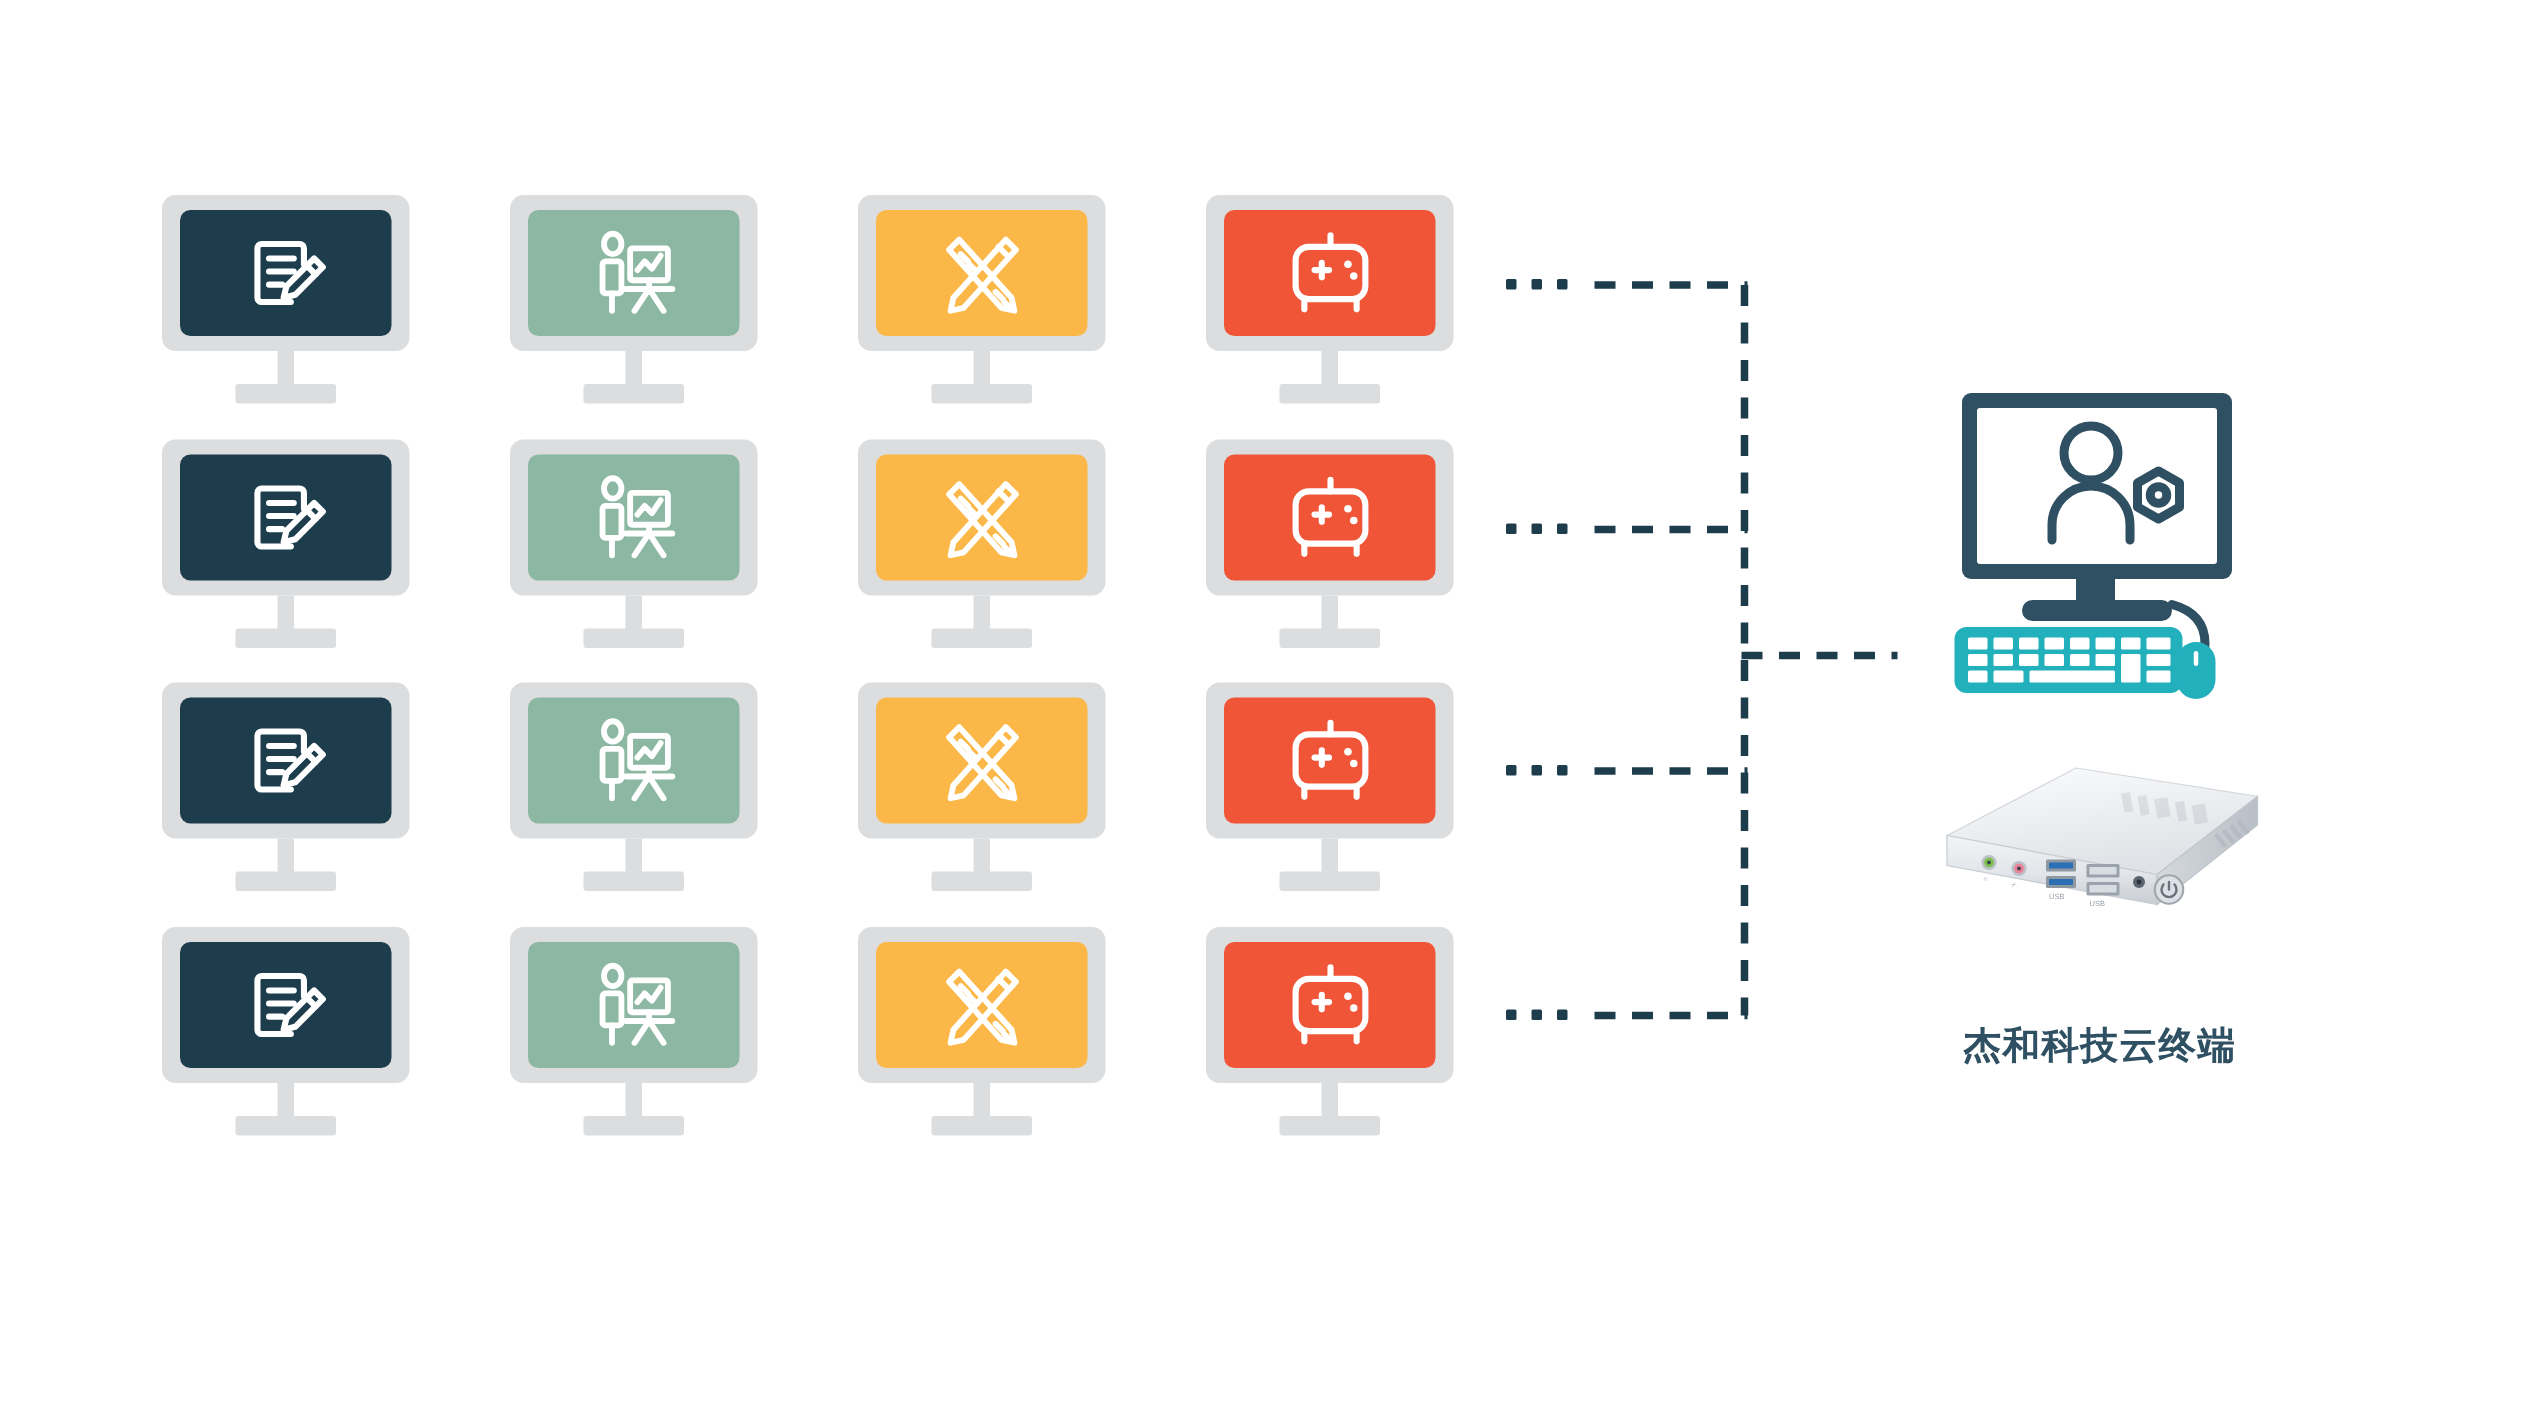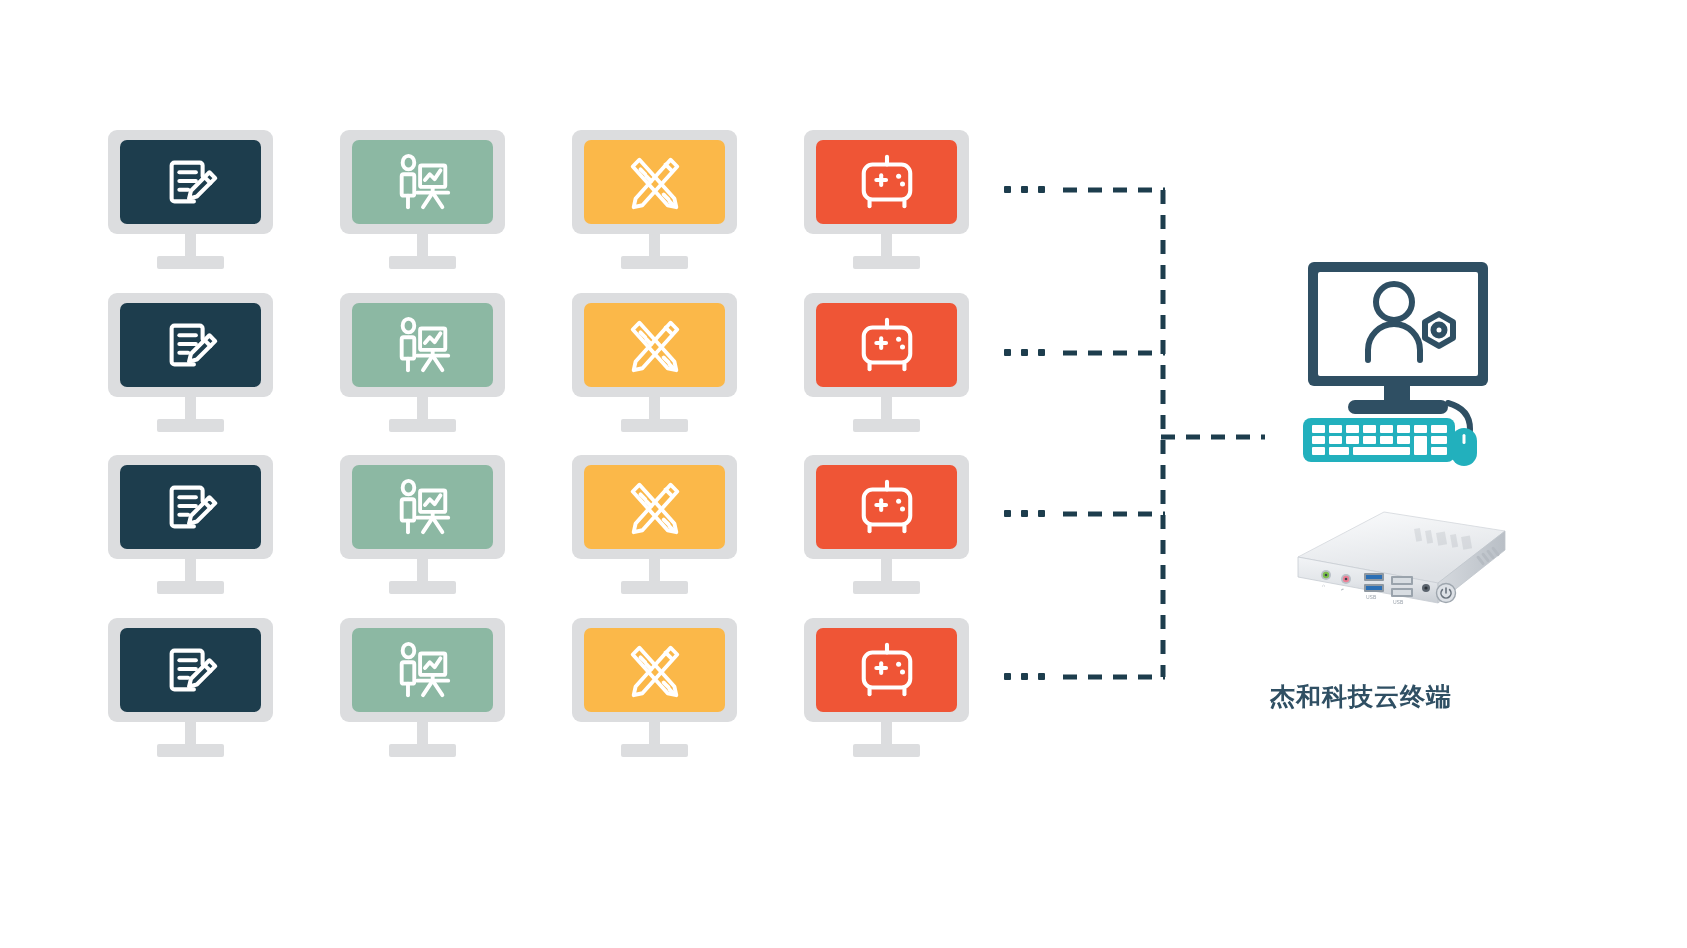--- a/index.html
+++ b/index.html
@@ -50,21 +50,21 @@
   }
 
   
   .net{position:absolute;left:0;top:0;width:1687px;height:948px;pointer-events:none;}
 
   
   .station{position:absolute;left:1270px;top:250px;width:230px;height:220px;}
   .minipc{position:absolute;left:1262px;top:495px;width:250px;height:125px;}
   .station-label{
     position:absolute;left:1270px;top:680px;width:260px;
-    text-align:left;
+    text-align:center;
     font-size:25px;font-weight:bold;
     color:#2f4f63;
     letter-spacing:1px;
     font-family:"DejaVu Sans","Liberation Sans",sans-serif;
     white-space:nowrap;
   }
 </style>
 </head>
 <body>
 

